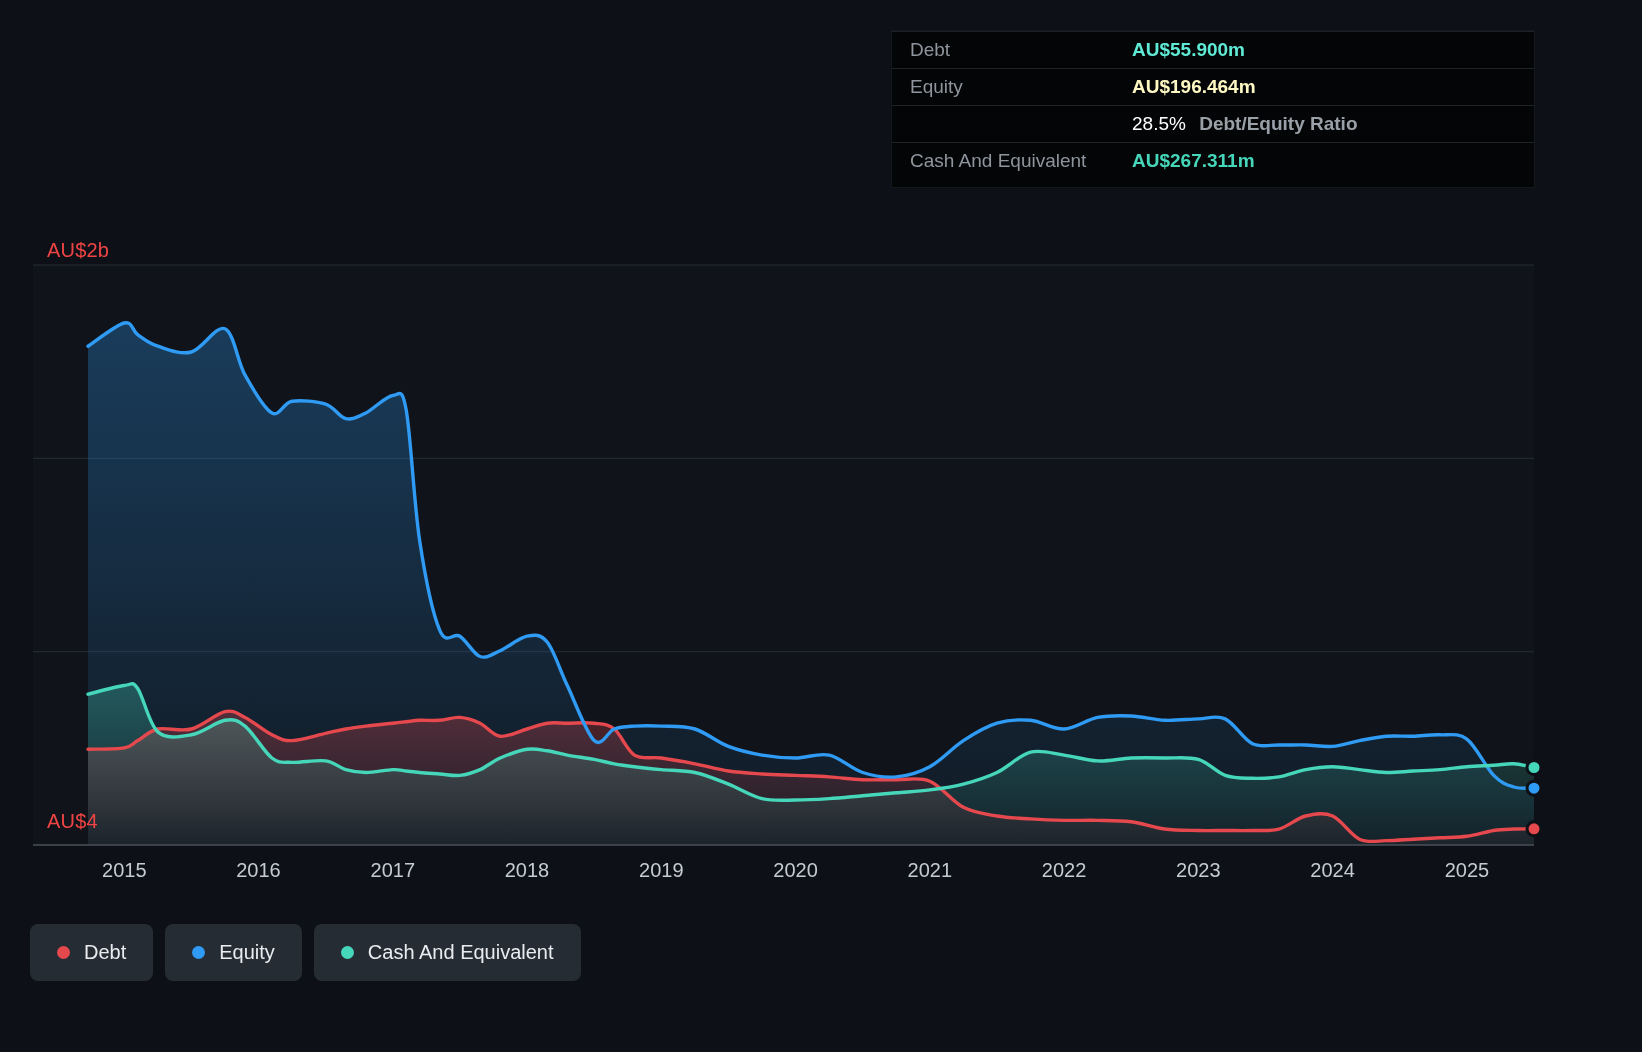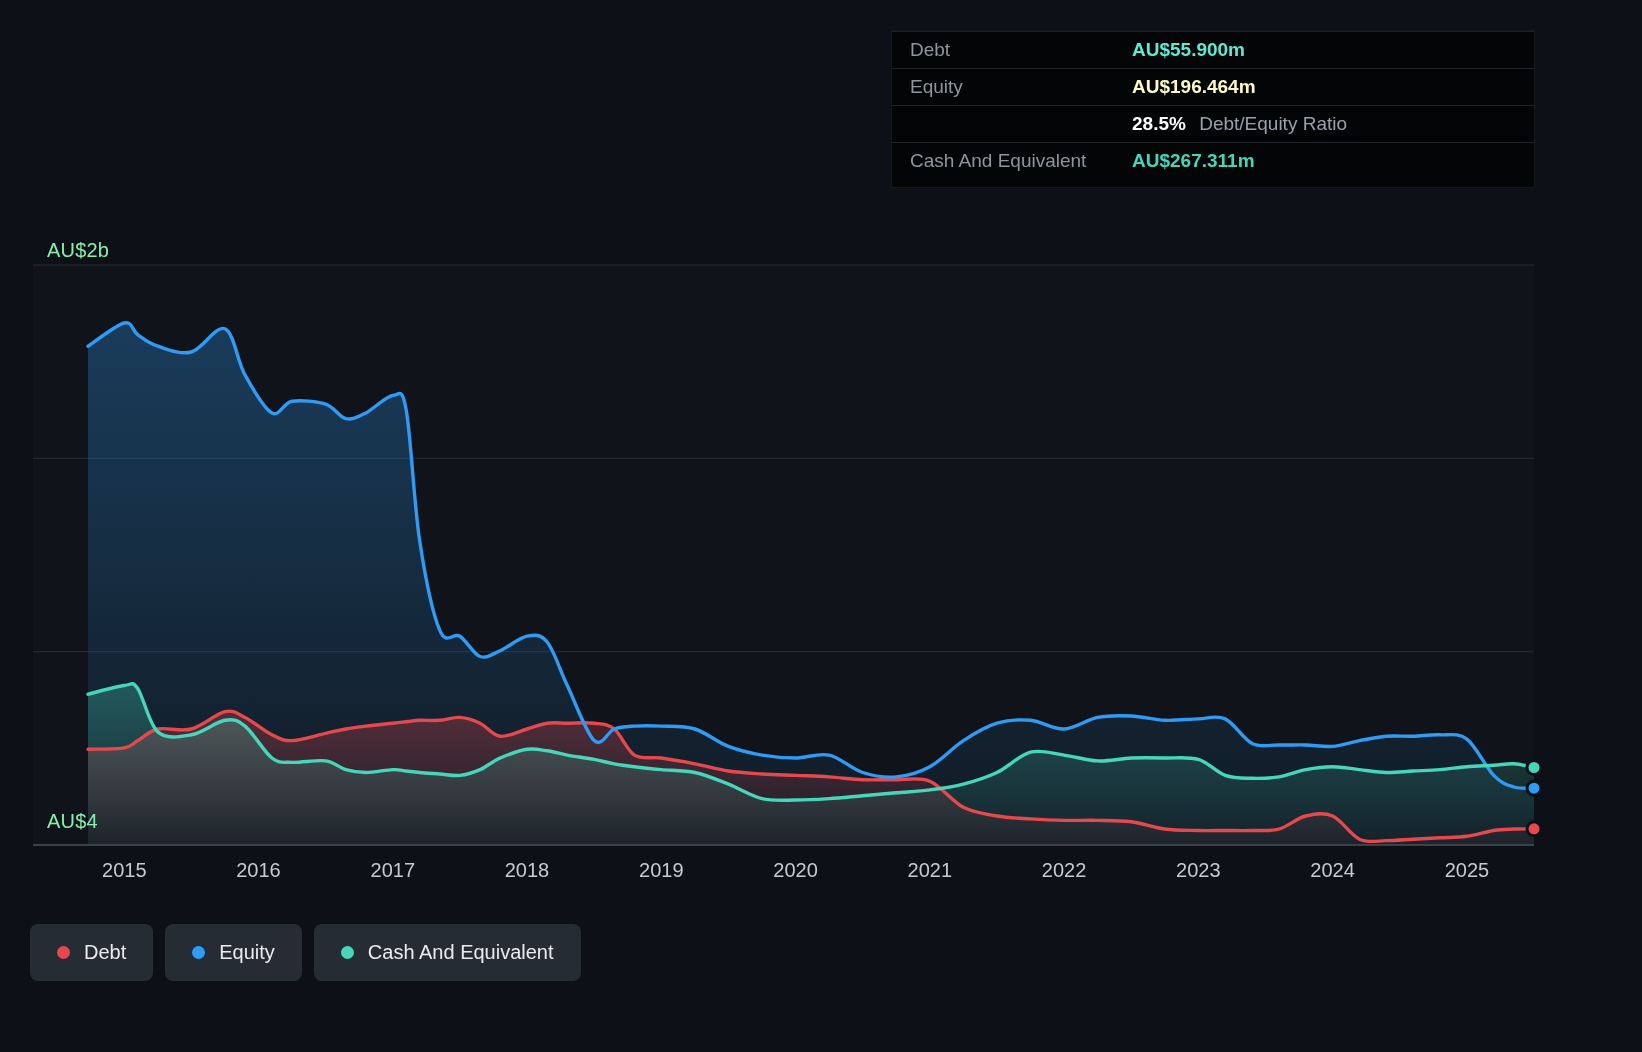--- a/index.html
+++ b/index.html
@@ -1,32 +1,32 @@
 <!DOCTYPE html>
 <html><head>
 <meta charset="utf-8">
 <style>
   *{box-sizing:border-box;margin:0;padding:0}
   html,body{width:1642px;height:1052px;overflow:hidden;background:#0d1117;
     font-family:"Liberation Sans","DejaVu Sans",sans-serif}
   #stage{position:relative;width:1642px;height:1052px}
   #chart-svg{position:absolute;left:0;top:0;font-family:inherit}
 
-  .axis-label{position:absolute;font-size:20px;color:#86efac;letter-spacing:.2px}
+  .axis-label{position:absolute;font-size:20px;color:#ef4444;letter-spacing:.2px}
   #ylabel-top{left:47px;top:239px}
   #ylabel-bottom{left:47px;top:810px}
 
   .tooltip{position:absolute;left:891px;top:30px;width:644px;background:#040507;
     border:1px solid #14171c;padding-bottom:8px}
   .tt-title{font-size:21px;font-weight:700;color:#ffffff;padding:14px 18px 11px}
   .tt-row{display:flex;align-items:center;padding:7px 18px;border-top:1px solid #1e2126;font-size:19px}
   .tt-label{width:222px;flex:none;color:#8f959d}
   .tt-value{font-weight:700}
-  .tt-ratio-pct{color:#ffffff;font-weight:700}
-  .tt-ratio-lbl{color:#9aa0a8;font-weight:400;margin-left:8px}
+  .tt-ratio-pct{color:#ffffff;font-weight:400}
+  .tt-ratio-lbl{color:#9aa0a8;font-weight:700;margin-left:8px}
 
   .legend{position:absolute;left:30px;top:924px;display:flex;gap:12px}
   .legend-item{display:flex;align-items:center;gap:14px;background:#262c34;border-radius:8px;
     height:57px;padding:0 27px;font-size:20px;color:#e9ecef;cursor:pointer;user-select:none}
   .legend-dot{width:13px;height:13px;border-radius:50%;flex:none}
 </style>
 </head>
 <body style="background: rgb(13, 17, 23);">
 
 <div id="stage">

